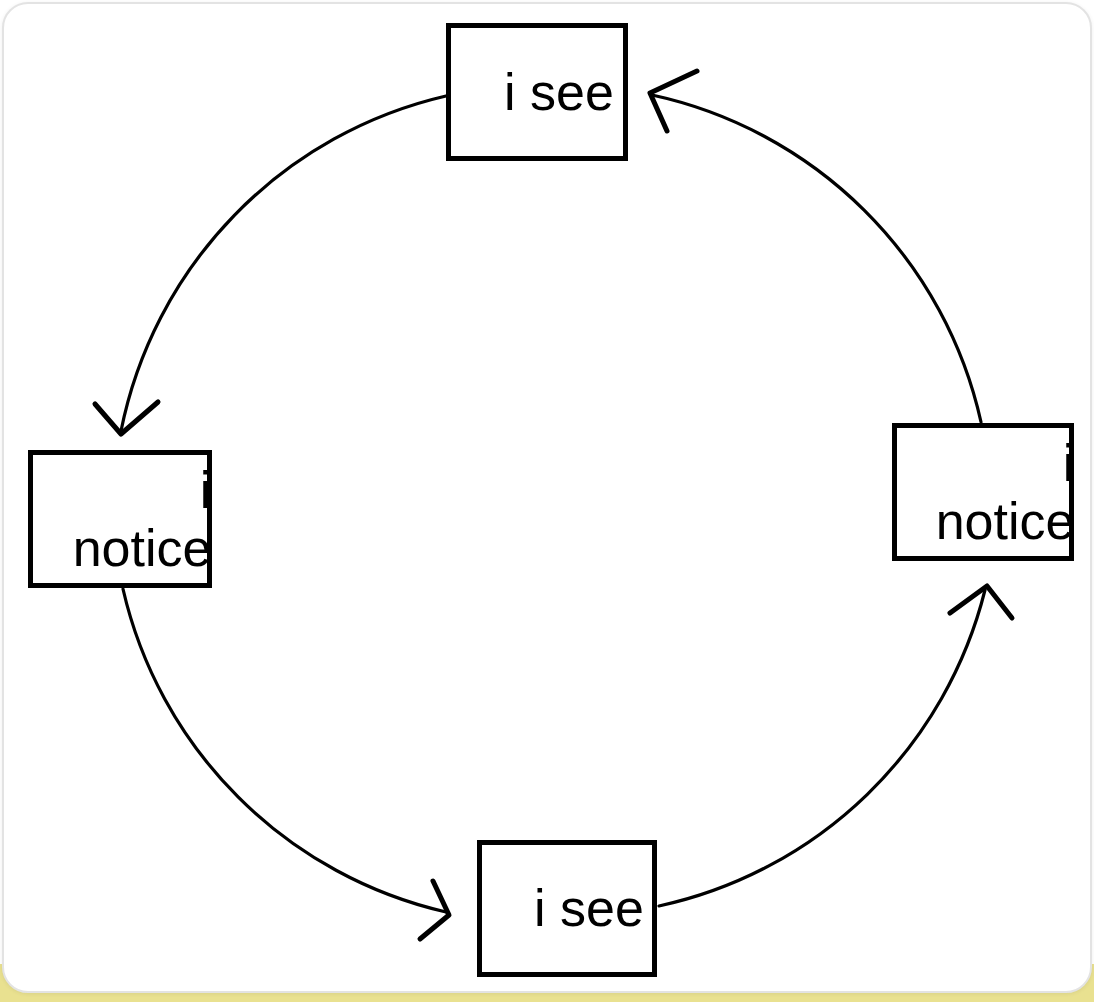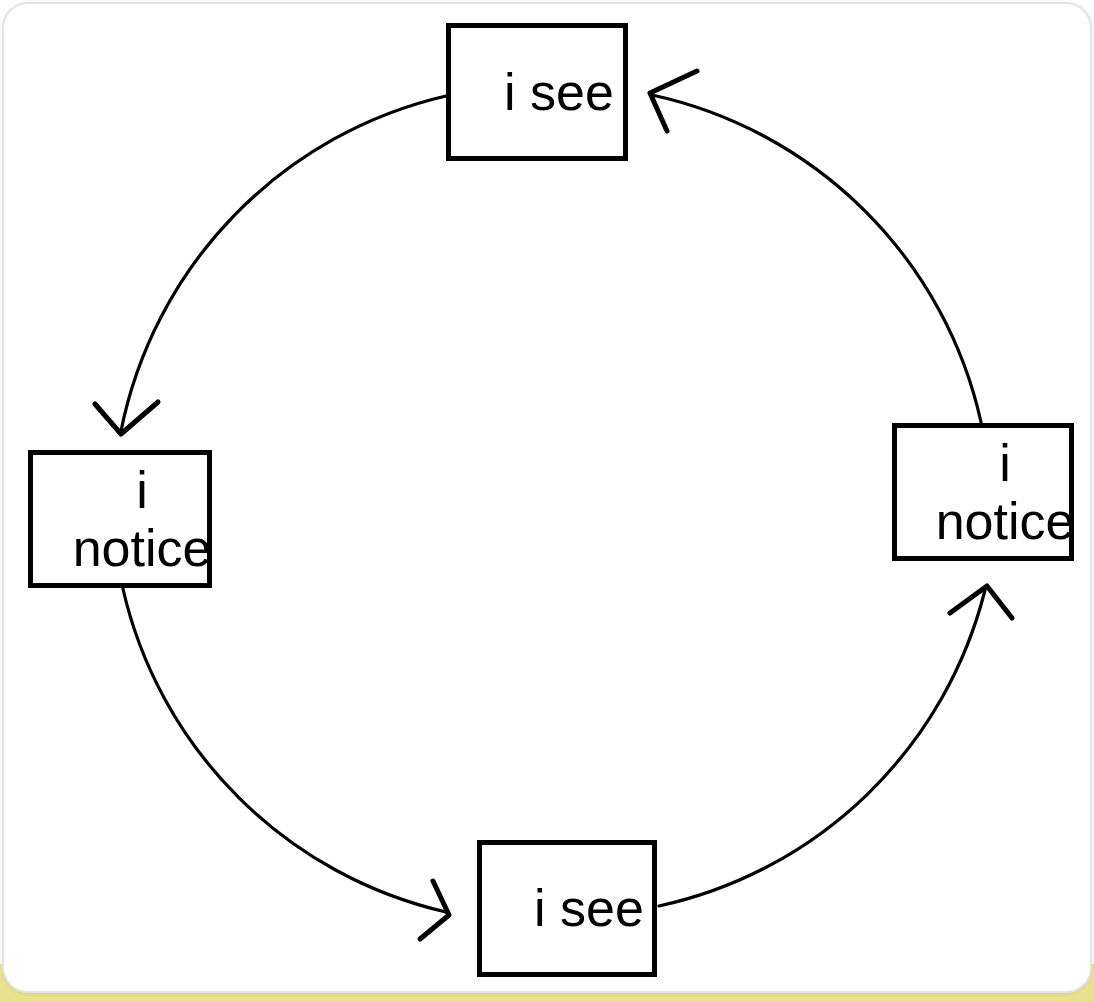--- a/index.html
+++ b/index.html
@@ -57,21 +57,21 @@
     line-height: 1.12;
     color: #000000;
     padding-left: 44px;
   }
   .node-top    { left: 446px; top: 23px;  width: 182px; height: 138px; }
   .node-left   { left: 28px;  top: 450px; width: 184px; height: 138px; }
   .node-right  { left: 892px; top: 423px; width: 182px; height: 138px; }
   .node-bottom { left: 477px; top: 840px; width: 180px; height: 137px; }
   
   .node-left .node-label,
-  .node-right .node-label { max-width: 150px; }
+  .node-right .node-label { max-width: 150px; text-align: right; }
   .arrow-line {
     fill: none;
     stroke: #000000;
     stroke-width: 3.2;
     stroke-linecap: round;
   }
   .arrow-head {
     fill: none;
     stroke: #000000;
     stroke-width: 5;

